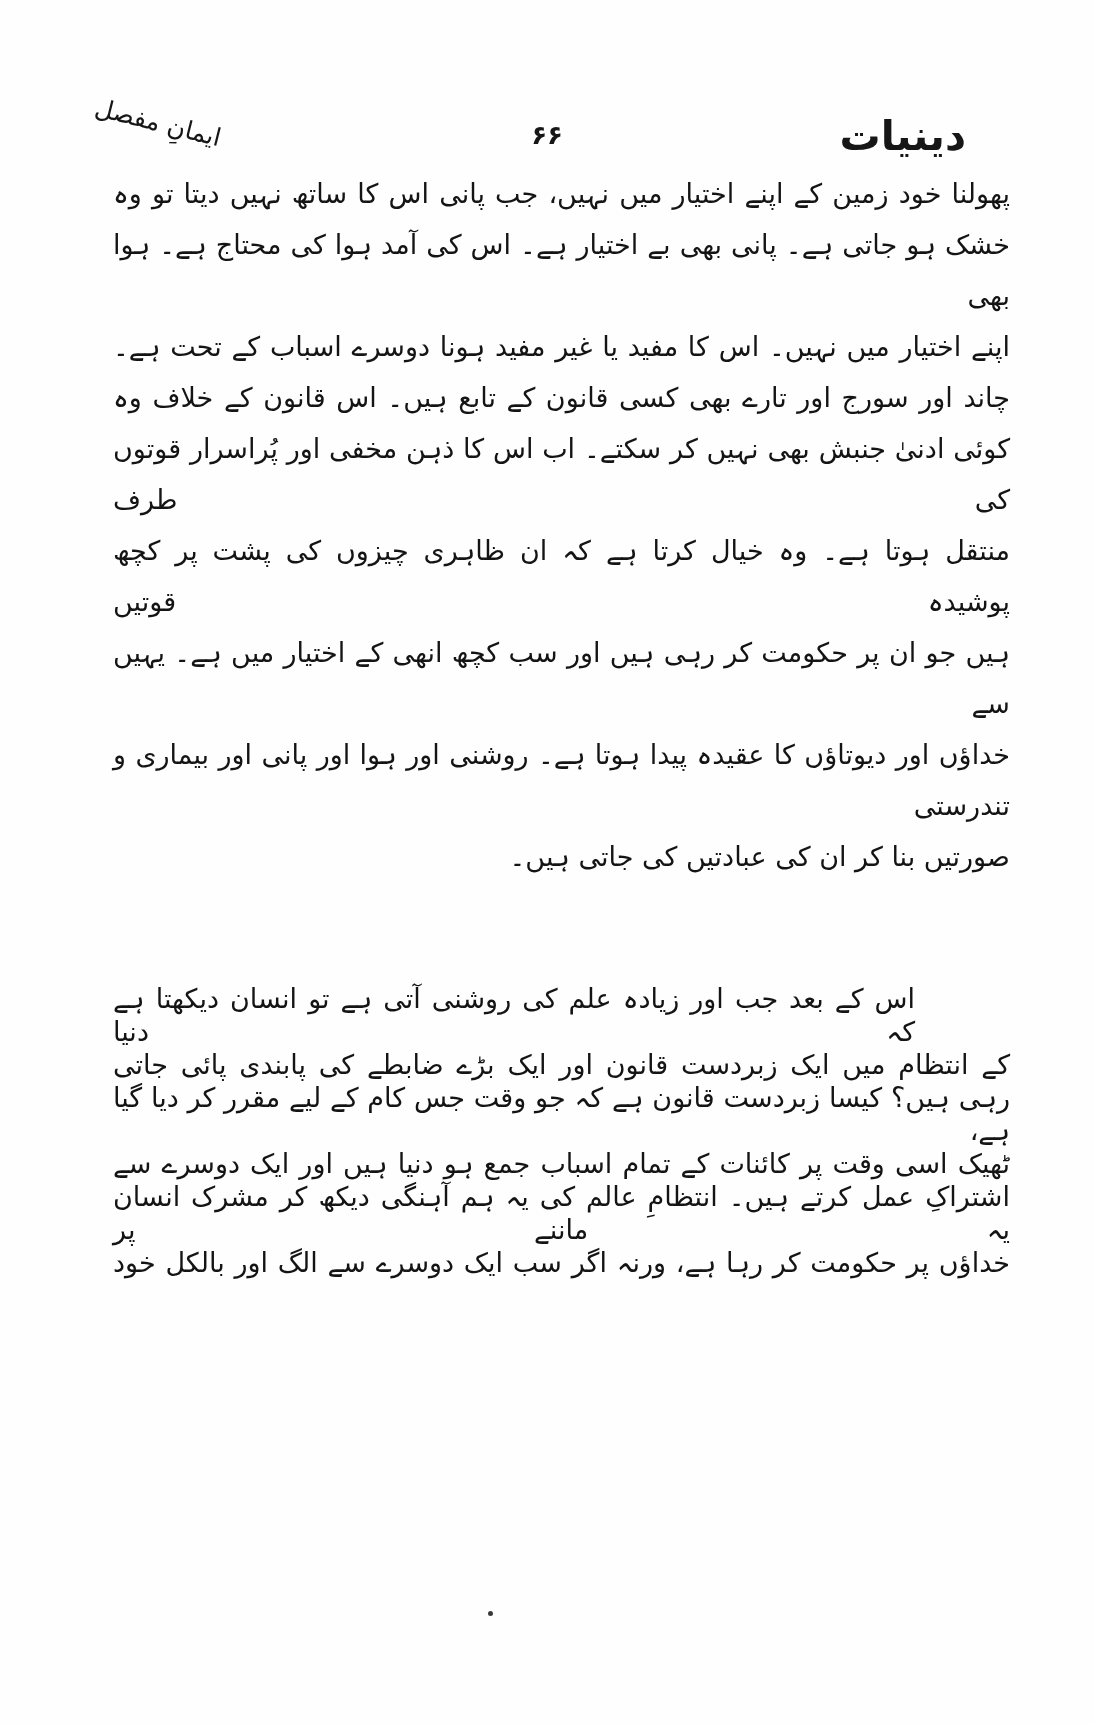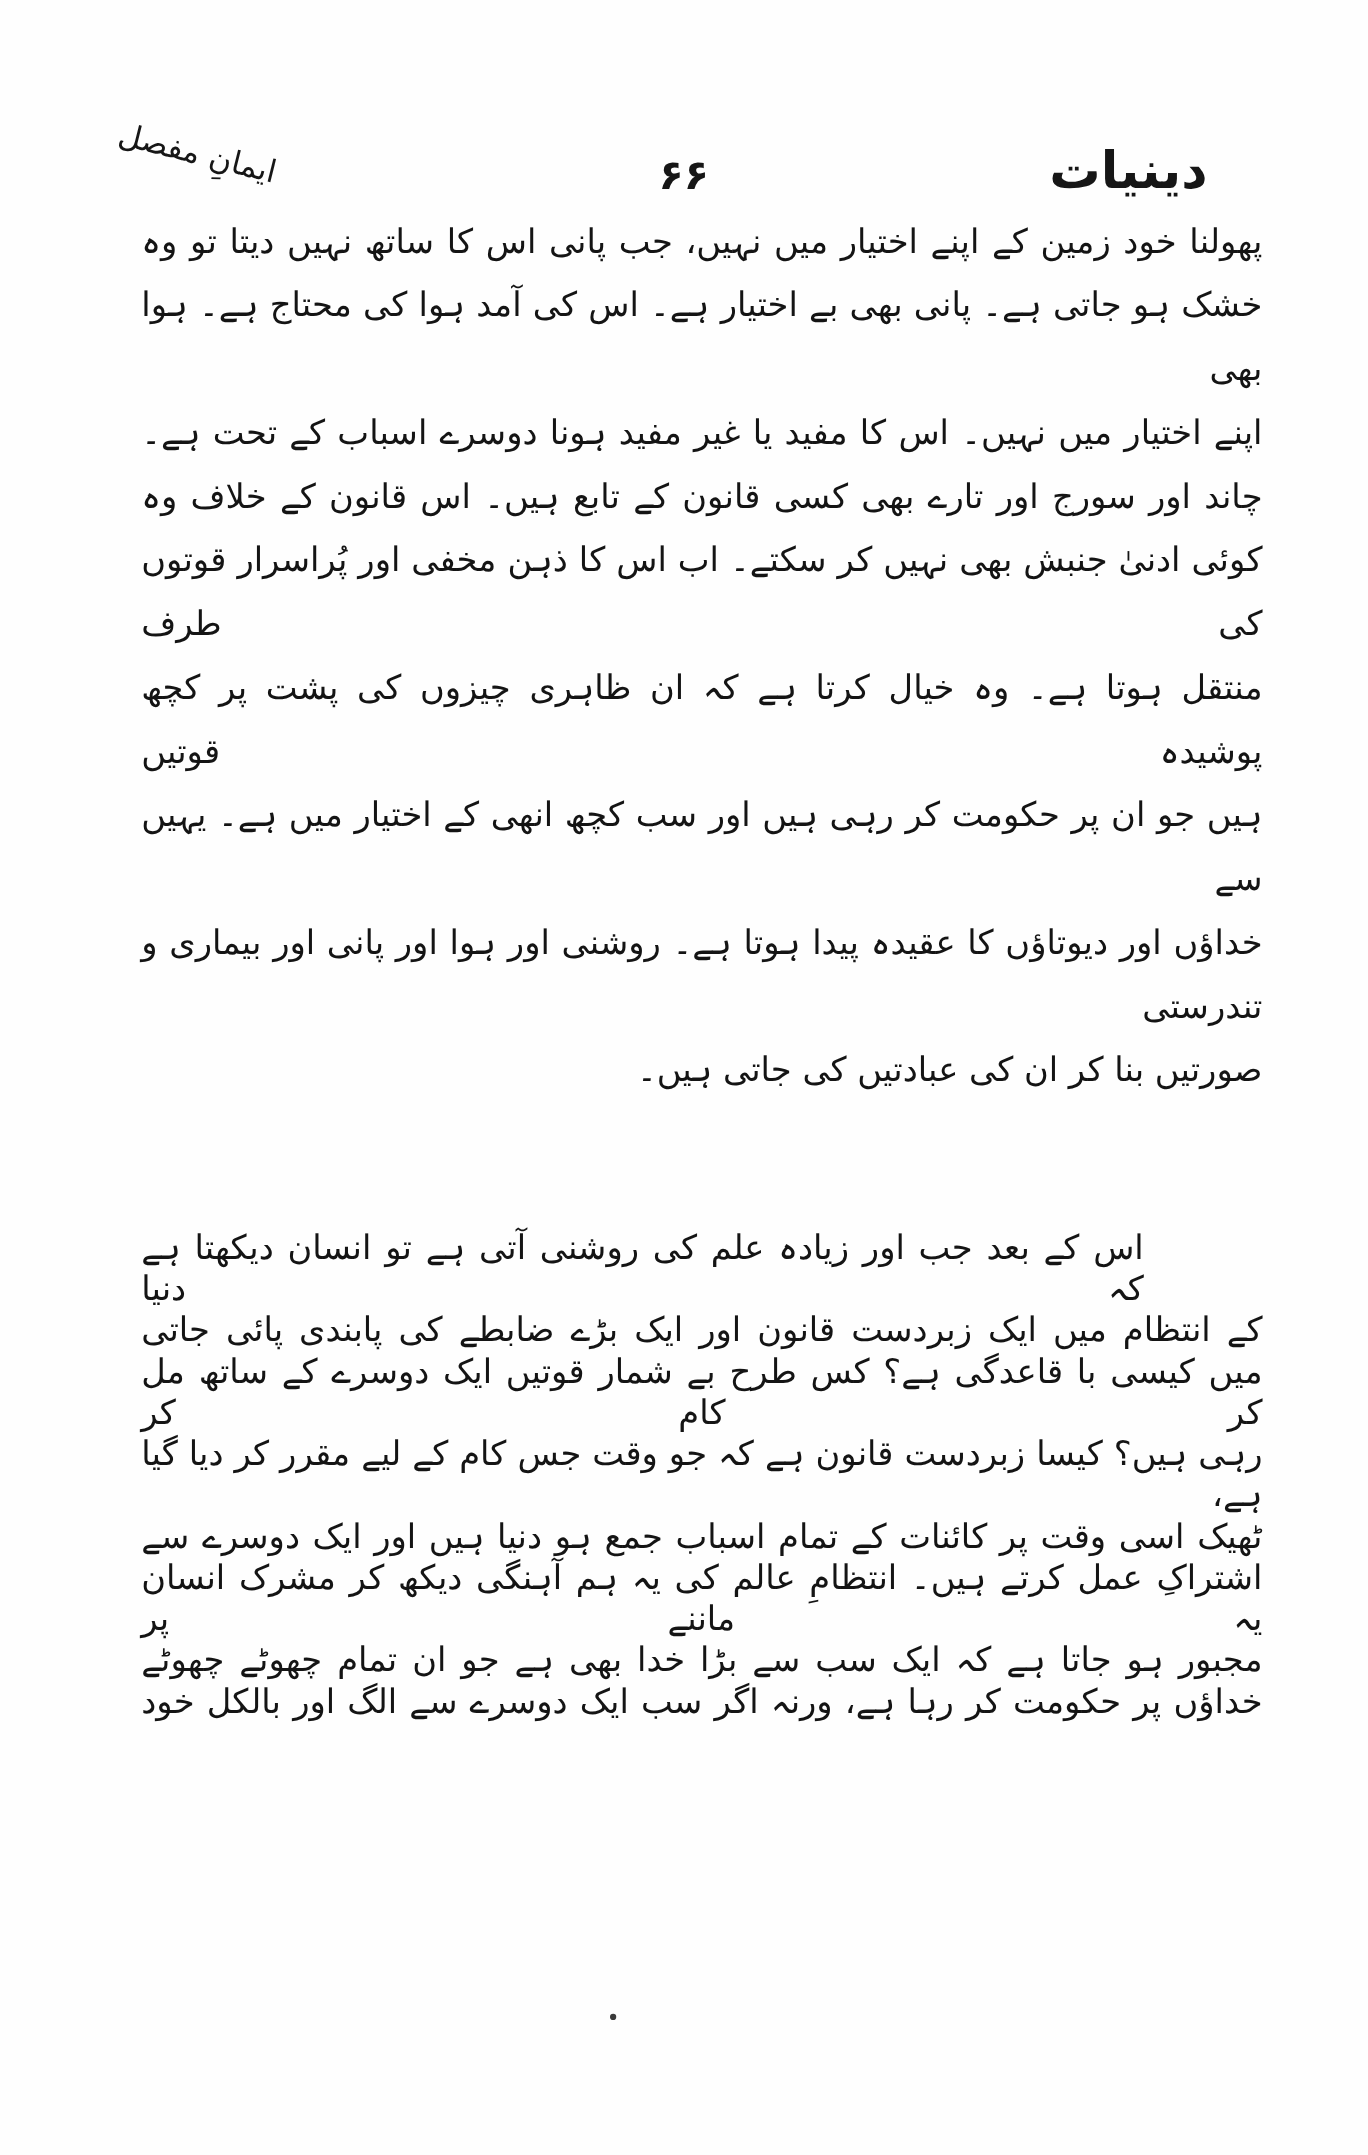--- a/index.html
+++ b/index.html
@@ -26,21 +26,21 @@
     right: 128px;
     font-size: 41px;
     font-weight: bold;
     letter-spacing: 1px;
   }
   .page-number {
     position: absolute;
     top: 120px;
     left: 50%;
     transform: translateX(-50%);
-    font-size: 33px;
+    font-size: 26px;
     font-weight: bold;
     text-align: center;
   }
   .chapter-title {
     position: absolute;
     top: 108px;
     left: 88px;
     width: 140px;
     font-size: 25px;
     text-align: center;
@@ -103,25 +103,23 @@
       <div class="line">کوئی ادنیٰ جنبش بھی نہیں کر سکتے۔ اب اس کا ذہن مخفی اور پُراسرار قوتوں کی طرف</div>
       <div class="line">منتقل ہوتا ہے۔ وہ خیال کرتا ہے کہ ان ظاہری چیزوں کی پشت پر کچھ پوشیدہ قوتیں</div>
       <div class="line">ہیں جو ان پر حکومت کر رہی ہیں اور سب کچھ انھی کے اختیار میں ہے۔ یہیں سے</div>
       <div class="line">خداؤں اور دیوتاؤں کا عقیدہ پیدا ہوتا ہے۔ روشنی اور ہوا اور پانی اور بیماری و تندرستی</div>
       <div class="line end-para">صورتیں بنا کر ان کی عبادتیں کی جاتی ہیں۔</div>
     </div>
 
     <div class="para para2">
       <div class="line indent-first">اس کے بعد جب اور زیادہ علم کی روشنی آتی ہے تو انسان دیکھتا ہے کہ دنیا</div>
       <div class="line">کے انتظام میں ایک زبردست قانون اور ایک بڑے ضابطے کی پابندی پائی جاتی</div>
-      <div class="line">میں کیسی با قاعدگی ہے؟ کس طرح بے شمار قوتیں ایک دوسرے کے ساتھ مل کر کام کر</div>
       <div class="line">رہی ہیں؟ کیسا زبردست قانون ہے کہ جو وقت جس کام کے لیے مقرر کر دیا گیا ہے،</div>
       <div class="line">ٹھیک اسی وقت پر کائنات کے تمام اسباب جمع ہو دنیا ہیں اور ایک دوسرے سے</div>
       <div class="line">اشتراکِ عمل کرتے ہیں۔ انتظامِ عالم کی یہ ہم آہنگی دیکھ کر مشرک انسان یہ ماننے پر</div>
-      <div class="line">مجبور ہو جاتا ہے کہ ایک سب سے بڑا خدا بھی ہے جو ان تمام چھوٹے چھوٹے</div>
       <div class="line">خداؤں پر حکومت کر رہا ہے، ورنہ اگر سب ایک دوسرے سے الگ اور بالکل خود</div>
 
     </div>
 
   </div>
 
   <div class="ink-speck"></div>
 
 </div>
 

